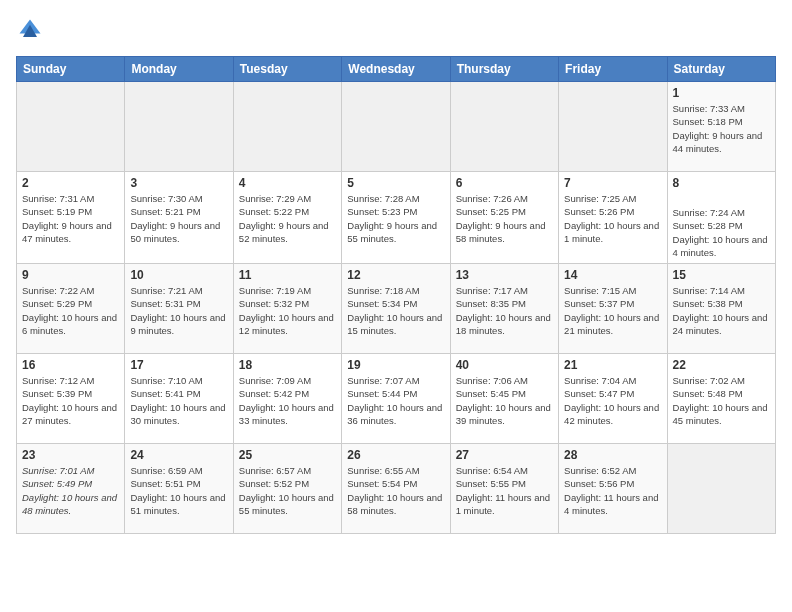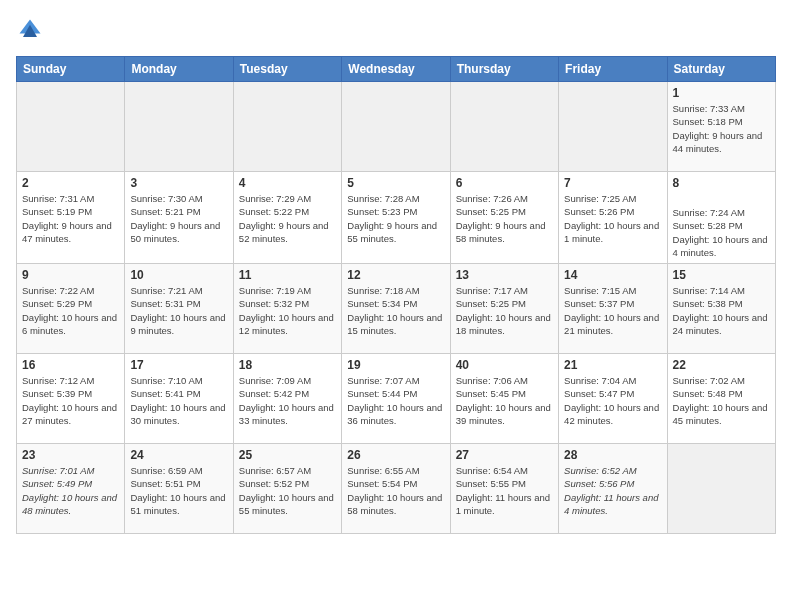--- a/index.html
+++ b/index.html
@@ -192,21 +192,21 @@
         </td>
         <td>
           <span class="day-number">12</span>
           <div class="day-info" style="white-space: pre-line;">Sunrise: 7:18 AM
 Sunset: 5:34 PM
 Daylight: 10 hours and 15 minutes.</div>
         </td>
         <td>
           <span class="day-number">13</span>
           <div class="day-info" style="white-space: pre-line;">Sunrise: 7:17 AM
-Sunset: 5:25 PM
+Sunset: 8:35 PM
 Daylight: 10 hours and 18 minutes.</div>
         </td>
         <td>
           <span class="day-number">14</span>
           <div class="day-info" style="white-space: pre-line;">Sunrise: 7:15 AM
 Sunset: 5:37 PM
 Daylight: 10 hours and 21 minutes.</div>
         </td>
         <td>
           <span class="day-number">15</span>
@@ -285,20 +285,20 @@
 Daylight: 10 hours and 58 minutes.</div>
         </td>
         <td>
           <span class="day-number">27</span>
           <div class="day-info" style="white-space: pre-line;">Sunrise: 6:54 AM
 Sunset: 5:55 PM
 Daylight: 11 hours and 1 minute.</div>
         </td>
         <td>
           <span class="day-number">28</span>
-          <div class="day-info" style="white-space: pre-line; font-style: italic;">Sunrise: 6:52 AM
+          <div class="day-info" style="white-space: pre-line;">Sunrise: 6:52 AM
 Sunset: 5:56 PM
 Daylight: 11 hours and 4 minutes.</div>
         </td>
         <td class="empty-cell"></td>
       </tr>
     </tbody>
 </table>
 
 </body></html>

